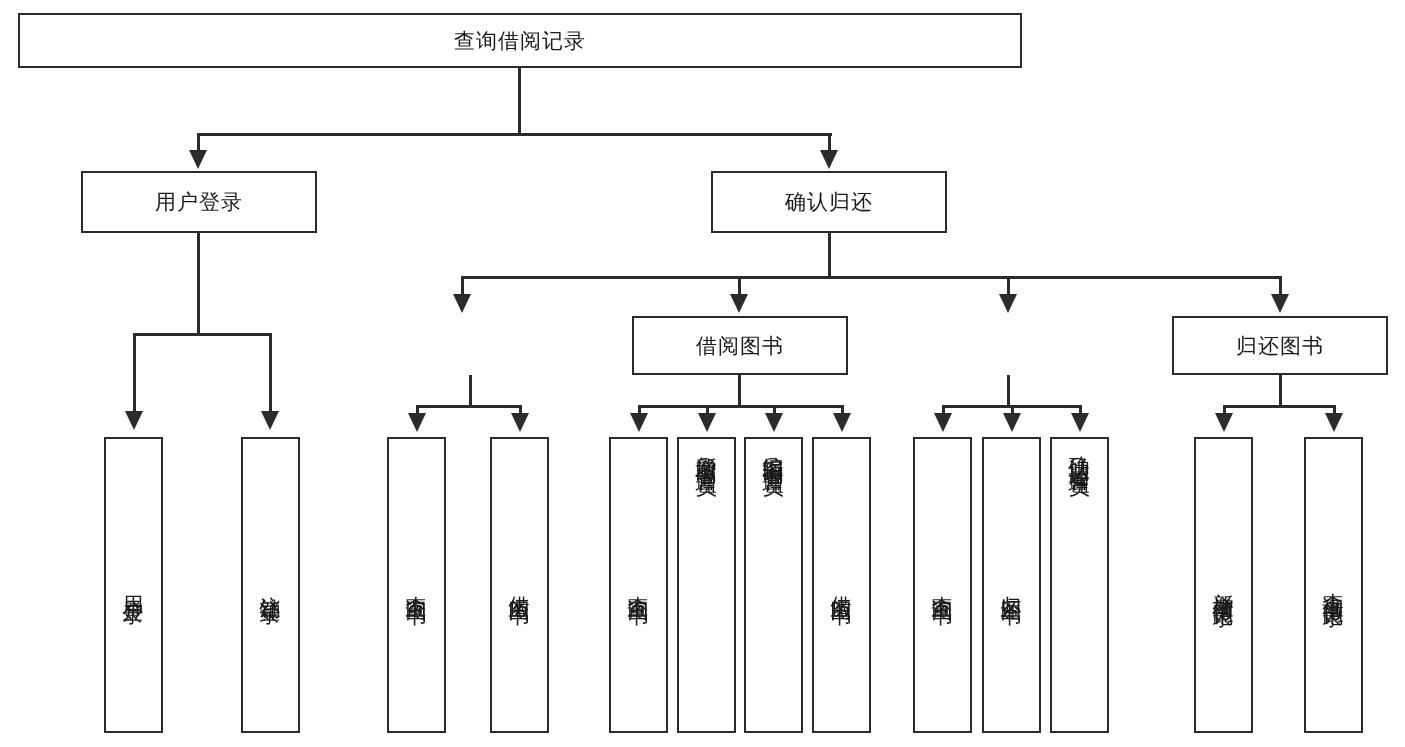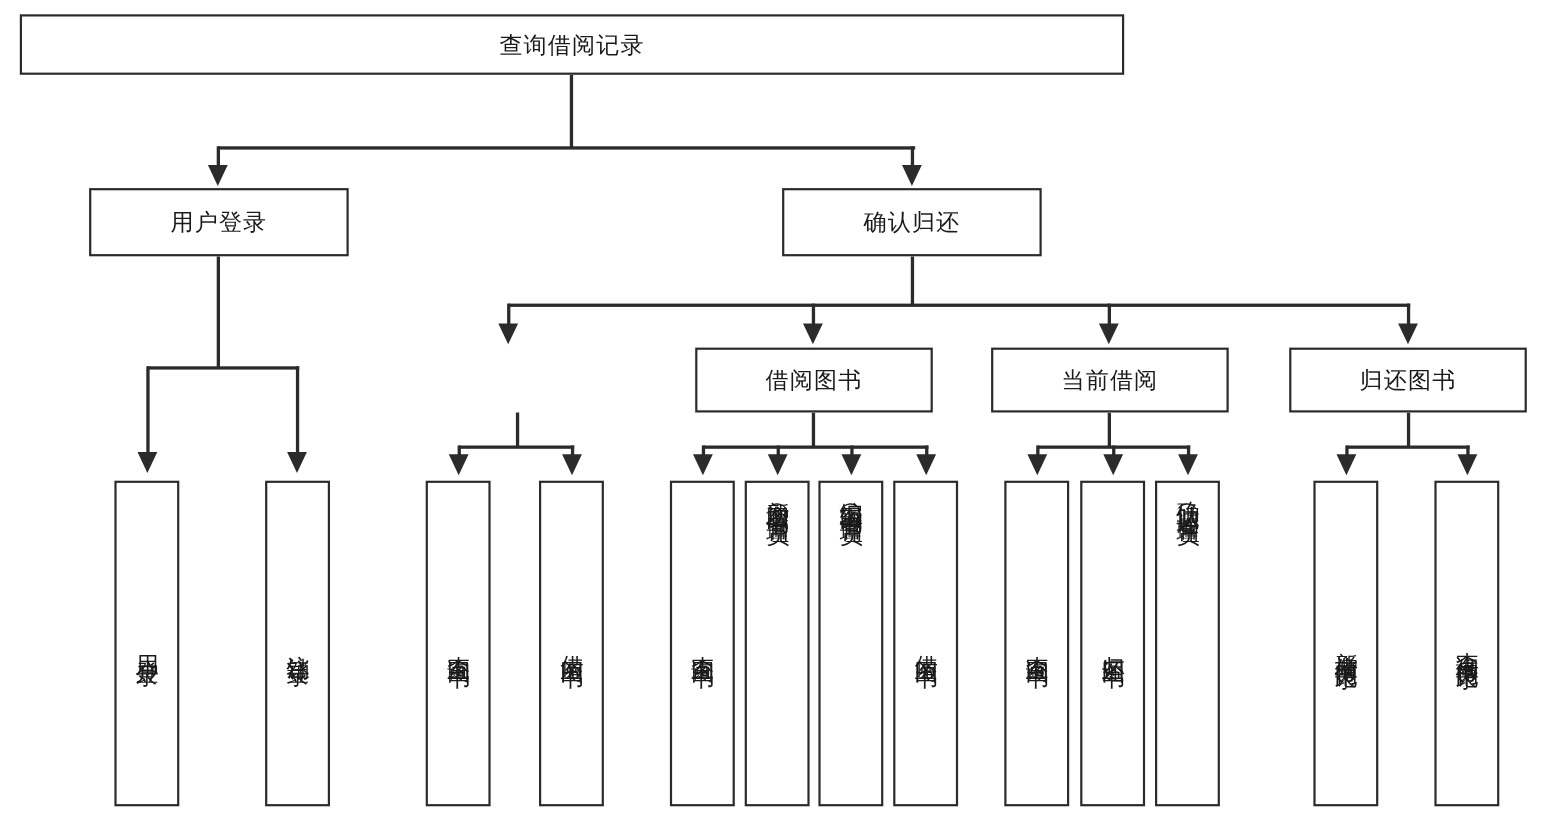--- a/index.html
+++ b/index.html
@@ -108,23 +108,20 @@
   <div class="conn vline" style="left:738px; top:276px; height:20px;"></div>
   <div class="arrow" style="left:730px; top:294px;"></div>
   <div class="conn vline" style="left:1007px; top:276px; height:20px;"></div>
   <div class="arrow" style="left:999px; top:294px;"></div>
   <div class="conn vline" style="left:1279px; top:276px; height:20px;"></div>
   <div class="arrow" style="left:1271px; top:294px;"></div>
 
   <div class="node h" style="left:632px; top:316px; width:216px; height:59px;">
     <span>借阅图书</span>
   </div>
-  <div class="node h" style="left:901px; top:316px; width:216px; height:59px;">
-    <span>当前借阅</span>
-  </div>
   <div class="node h" style="left:1172px; top:316px; width:216px; height:59px;">
     <span>归还图书</span>
   </div>
 
   <div class="conn vline" style="left:469px; top:375px; height:32px;"></div>
   <div class="conn hline" style="left:417px; top:405px; width:105px;"></div>
   <div class="conn vline" style="left:416px; top:405px; height:10px;"></div>
   <div class="arrow" style="left:408px; top:413px;"></div>
   <div class="conn vline" style="left:519px; top:405px; height:10px;"></div>
   <div class="arrow" style="left:511px; top:413px;"></div>

